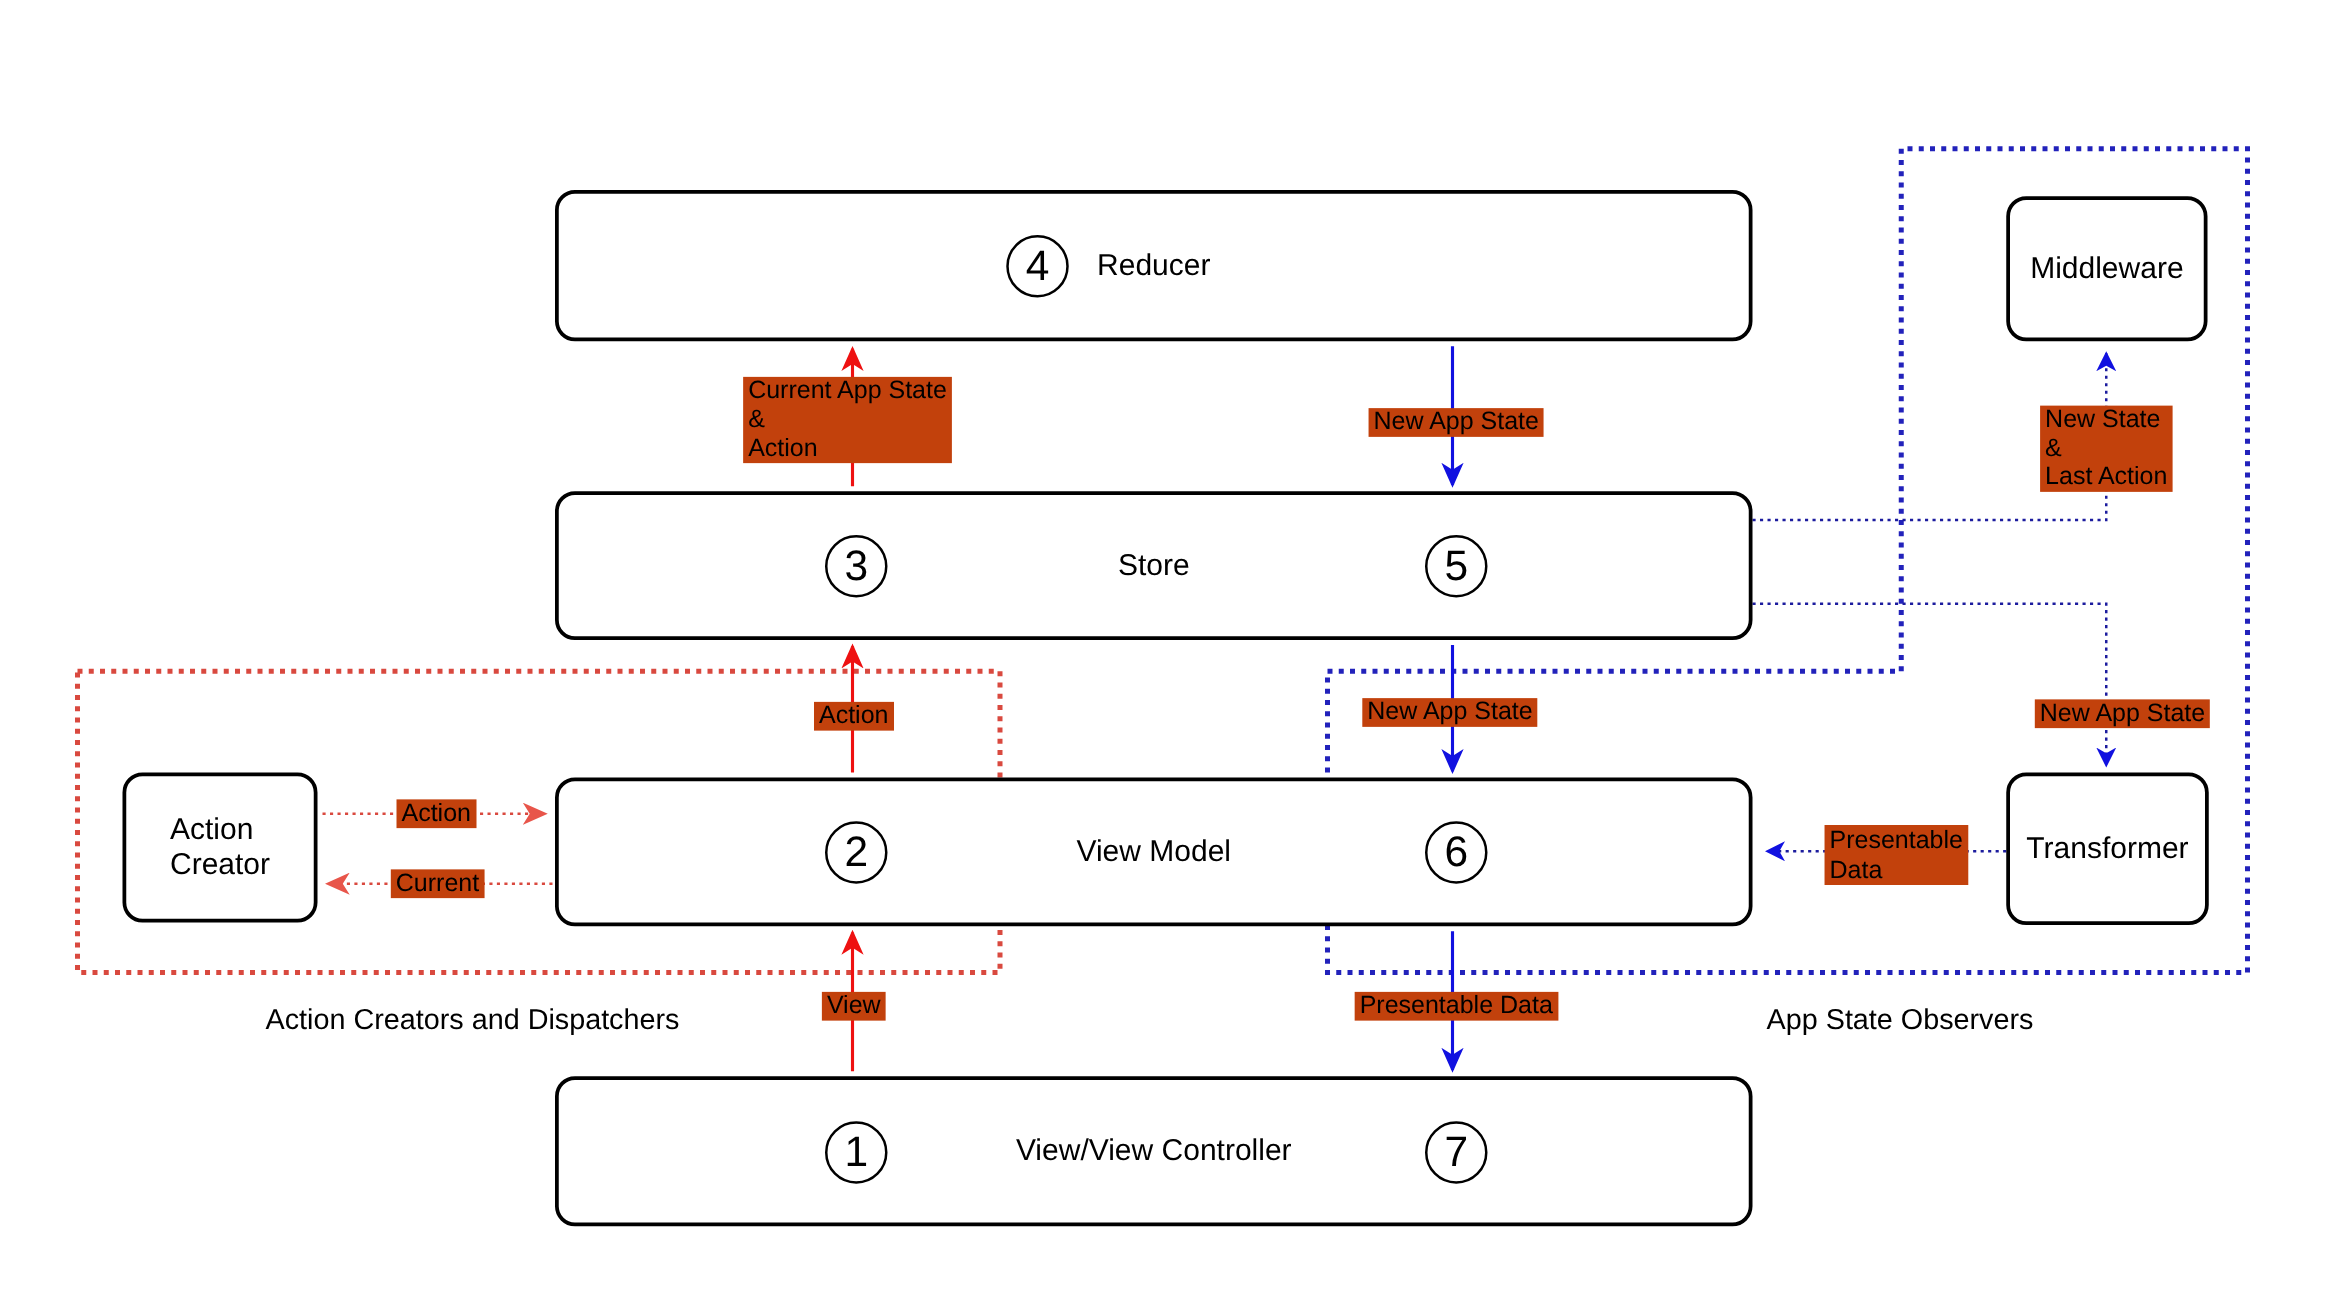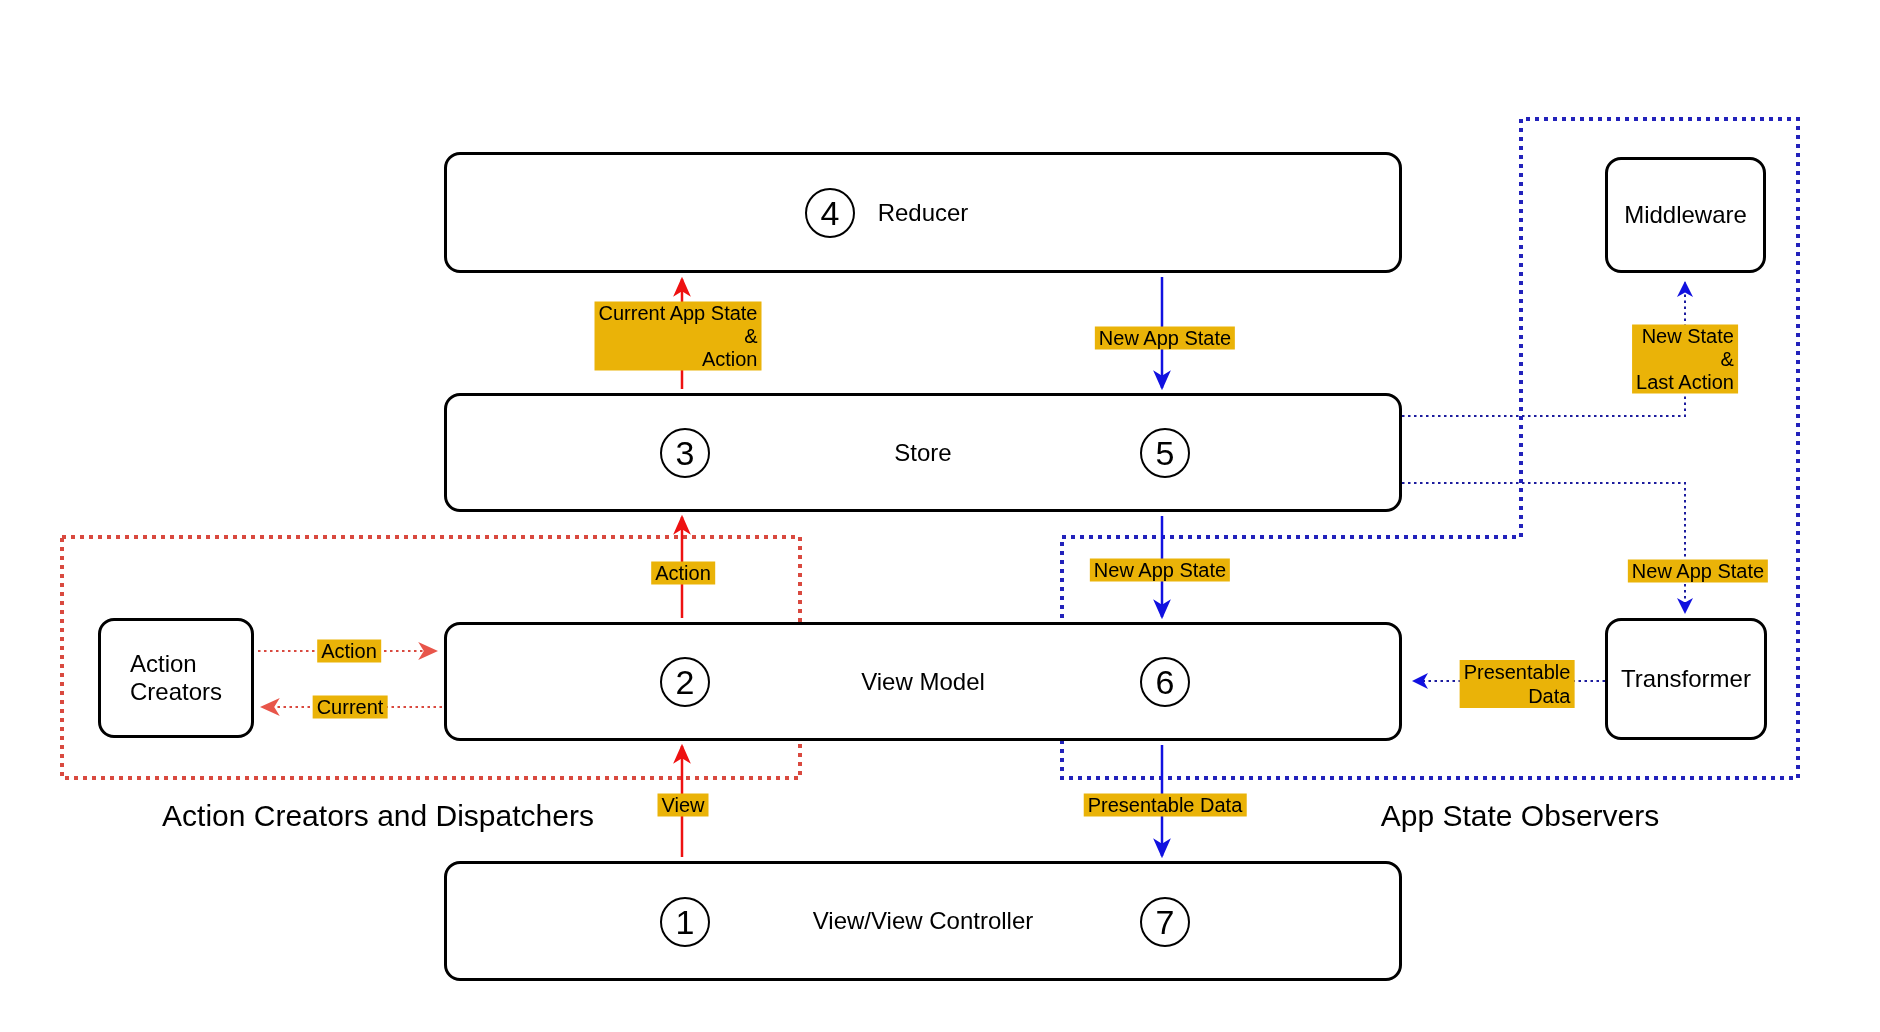--- a/index.html
+++ b/index.html
@@ -35,27 +35,27 @@
     box-sizing:border-box;
   }
   .node .title{font-size:24px;line-height:28px;}
   .num{
     position:absolute;width:50px;height:50px;border:2.5px solid var(--line-black);
     border-radius:50%;display:flex;align-items:center;justify-content:center;
     font-size:34px;box-sizing:border-box;background:#fff;
   }
   .elabel{
     position:absolute;z-index:3;transform:translate(-50%,-50%);
-    background:#eab308;font-size:20px;line-height:23px;text-align:right;
+    background:#c2410c;font-size:20px;line-height:23px;text-align:left;
     white-space:nowrap;padding:0 4px;
   }
   .elabel.multi span{display:block;}
   .rlabel{
     position:absolute;z-index:3;transform:translate(-50%,-50%);
-    font-size:30px;white-space:nowrap;background:transparent;
+    font-size:23px;white-space:nowrap;background:transparent;
   }
 </style>
 </head>
 <body>
 
 <div class="canvas">
 
   <svg class="wires" width="1880" height="1032">
     <defs>
       <marker id="m-red-solid" markerUnits="userSpaceOnUse" markerWidth="20" markerHeight="18" viewBox="0 0 18 16" refX="16" refY="8" orient="auto">
@@ -124,21 +124,21 @@
     </span>
     <span class="title">View/View Controller</span>
     <span class="num" style="left:693px;top:33px;">
       <span>7</span>
     </span>
   </div>
 
   <div class="node" style="left:98px;top:618px;width:156px;height:120px;">
     <span class="title">
       <span style="display:block">Action</span>
-      <span style="display:block">Creators</span>
+      <span style="display:block">Creator</span>
     </span>
   </div>
 
   <div class="node" style="left:1605px;top:618px;width:162px;height:122px;">
     <span class="title">Transformer</span>
   </div>
 
   <div class="node" style="left:1605px;top:157px;width:161px;height:116px;">
     <span class="title">Middleware</span>
   </div>

